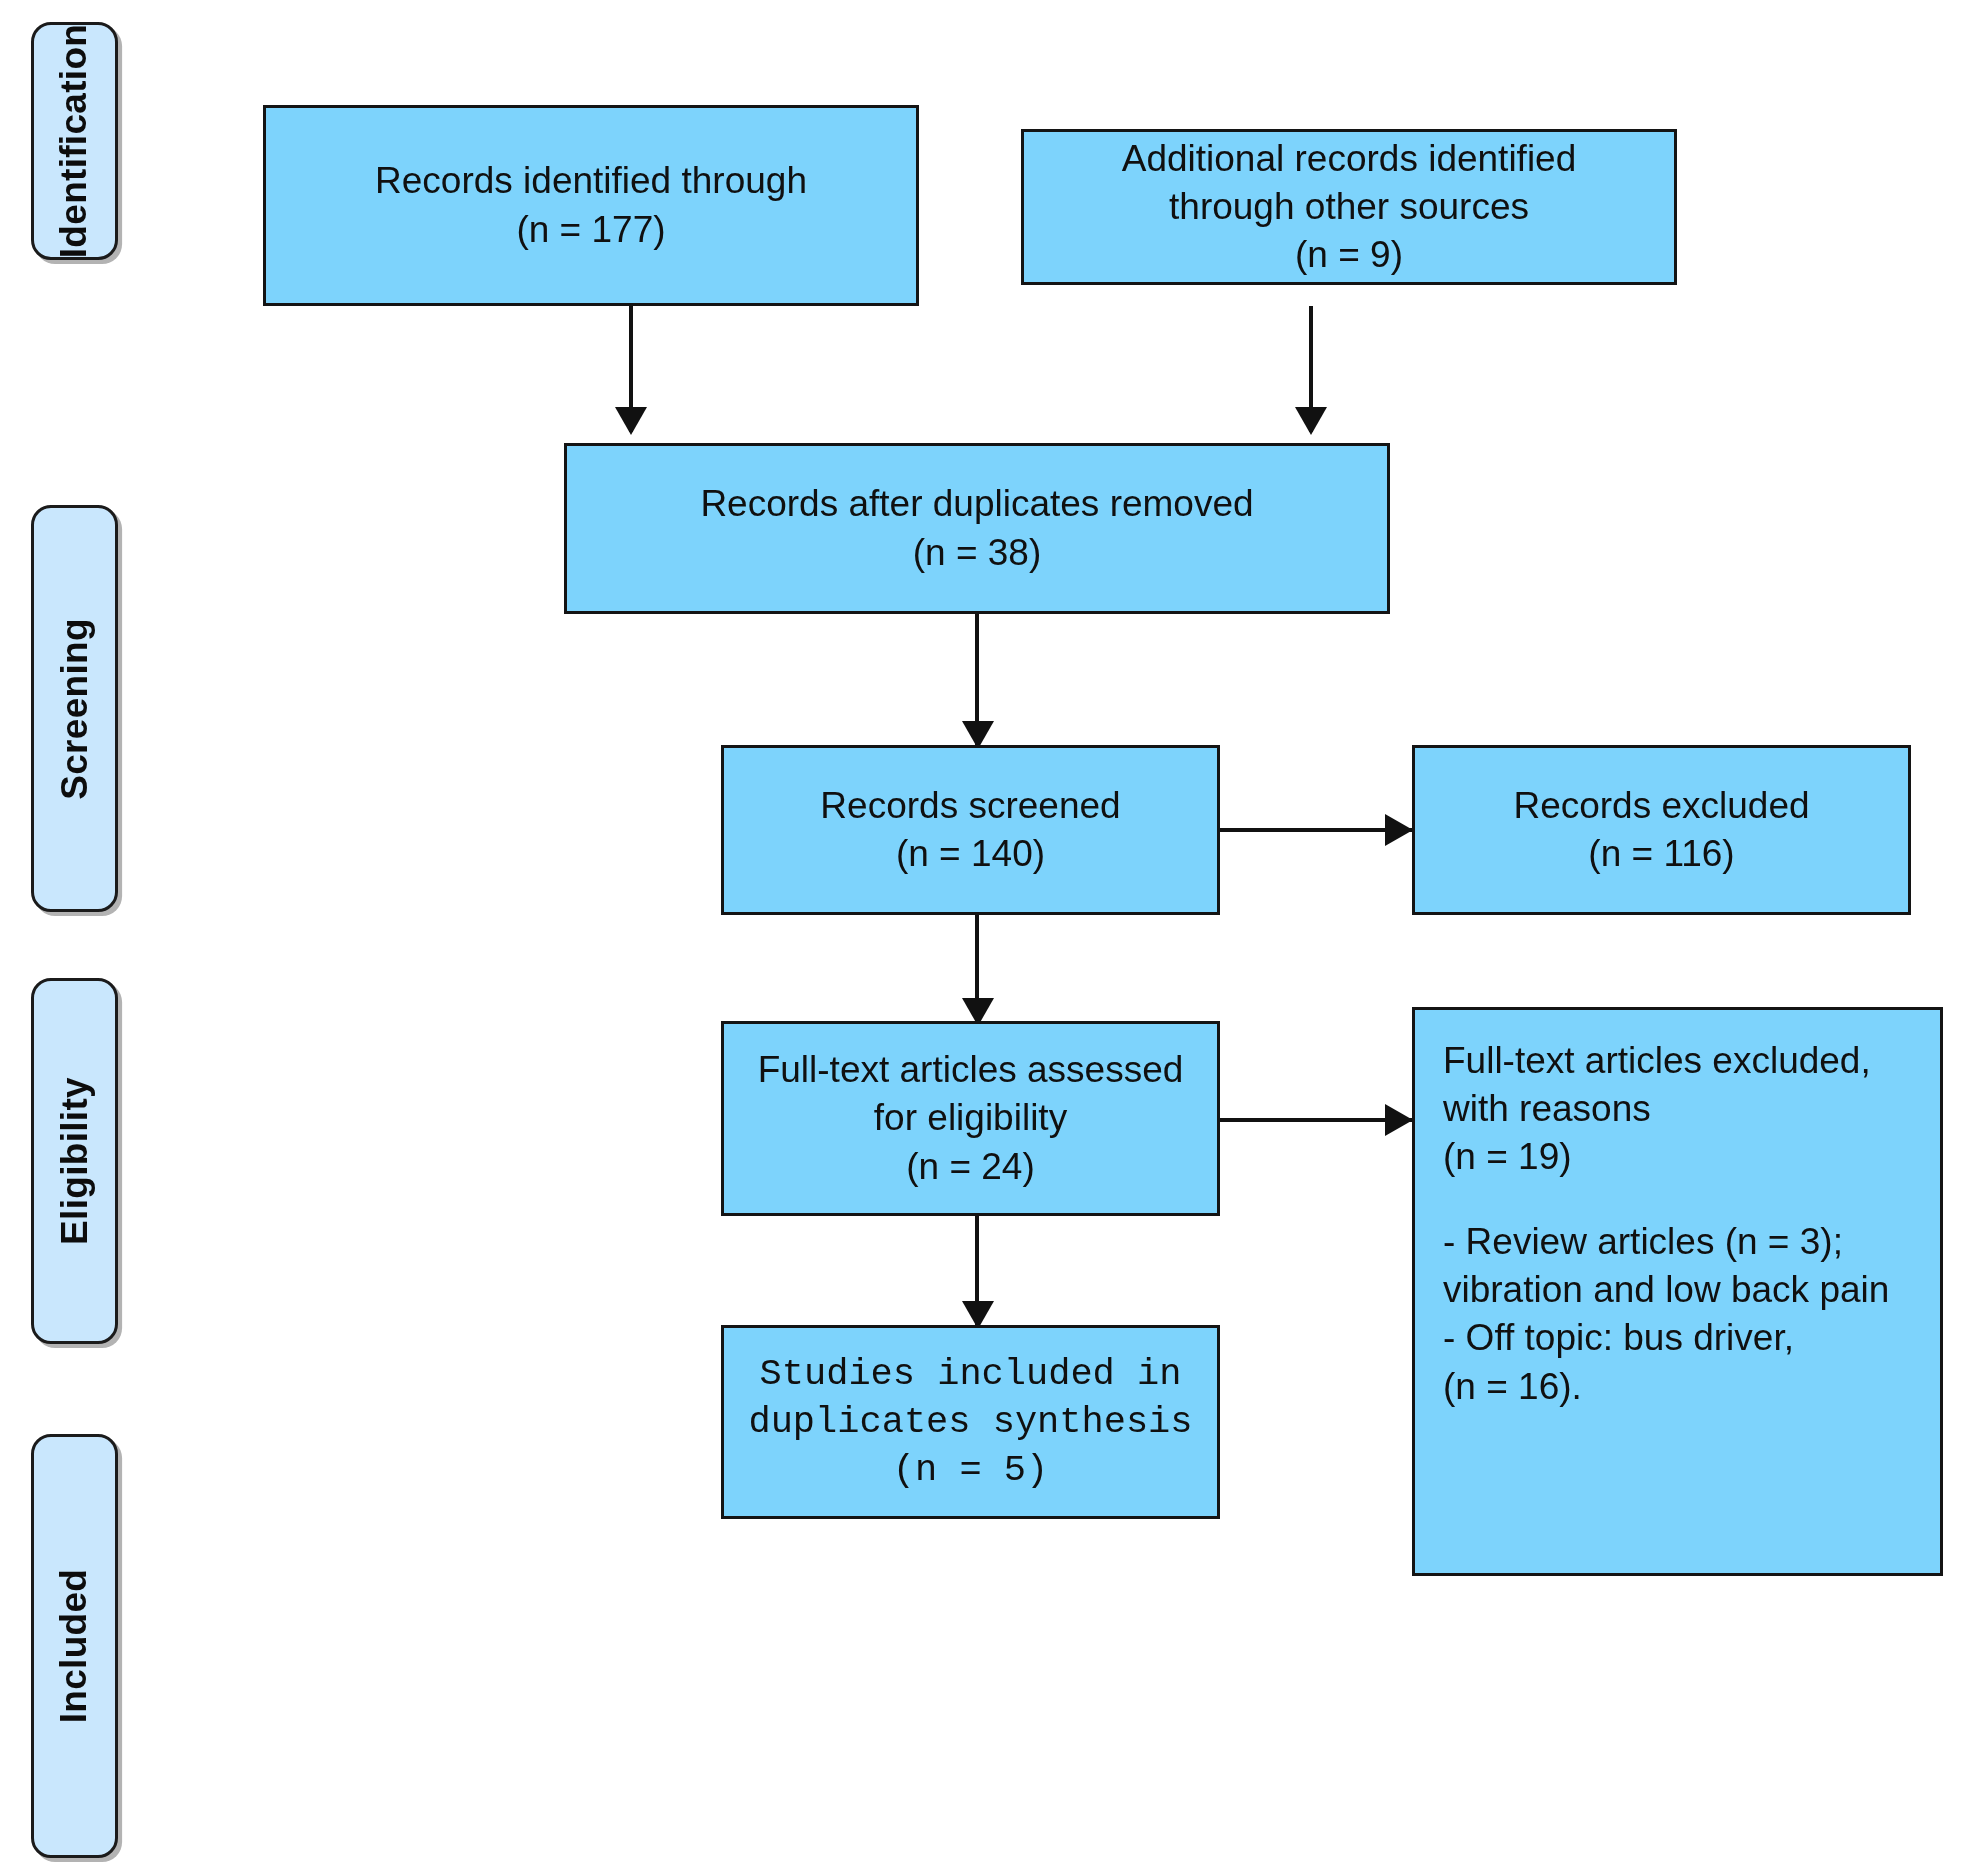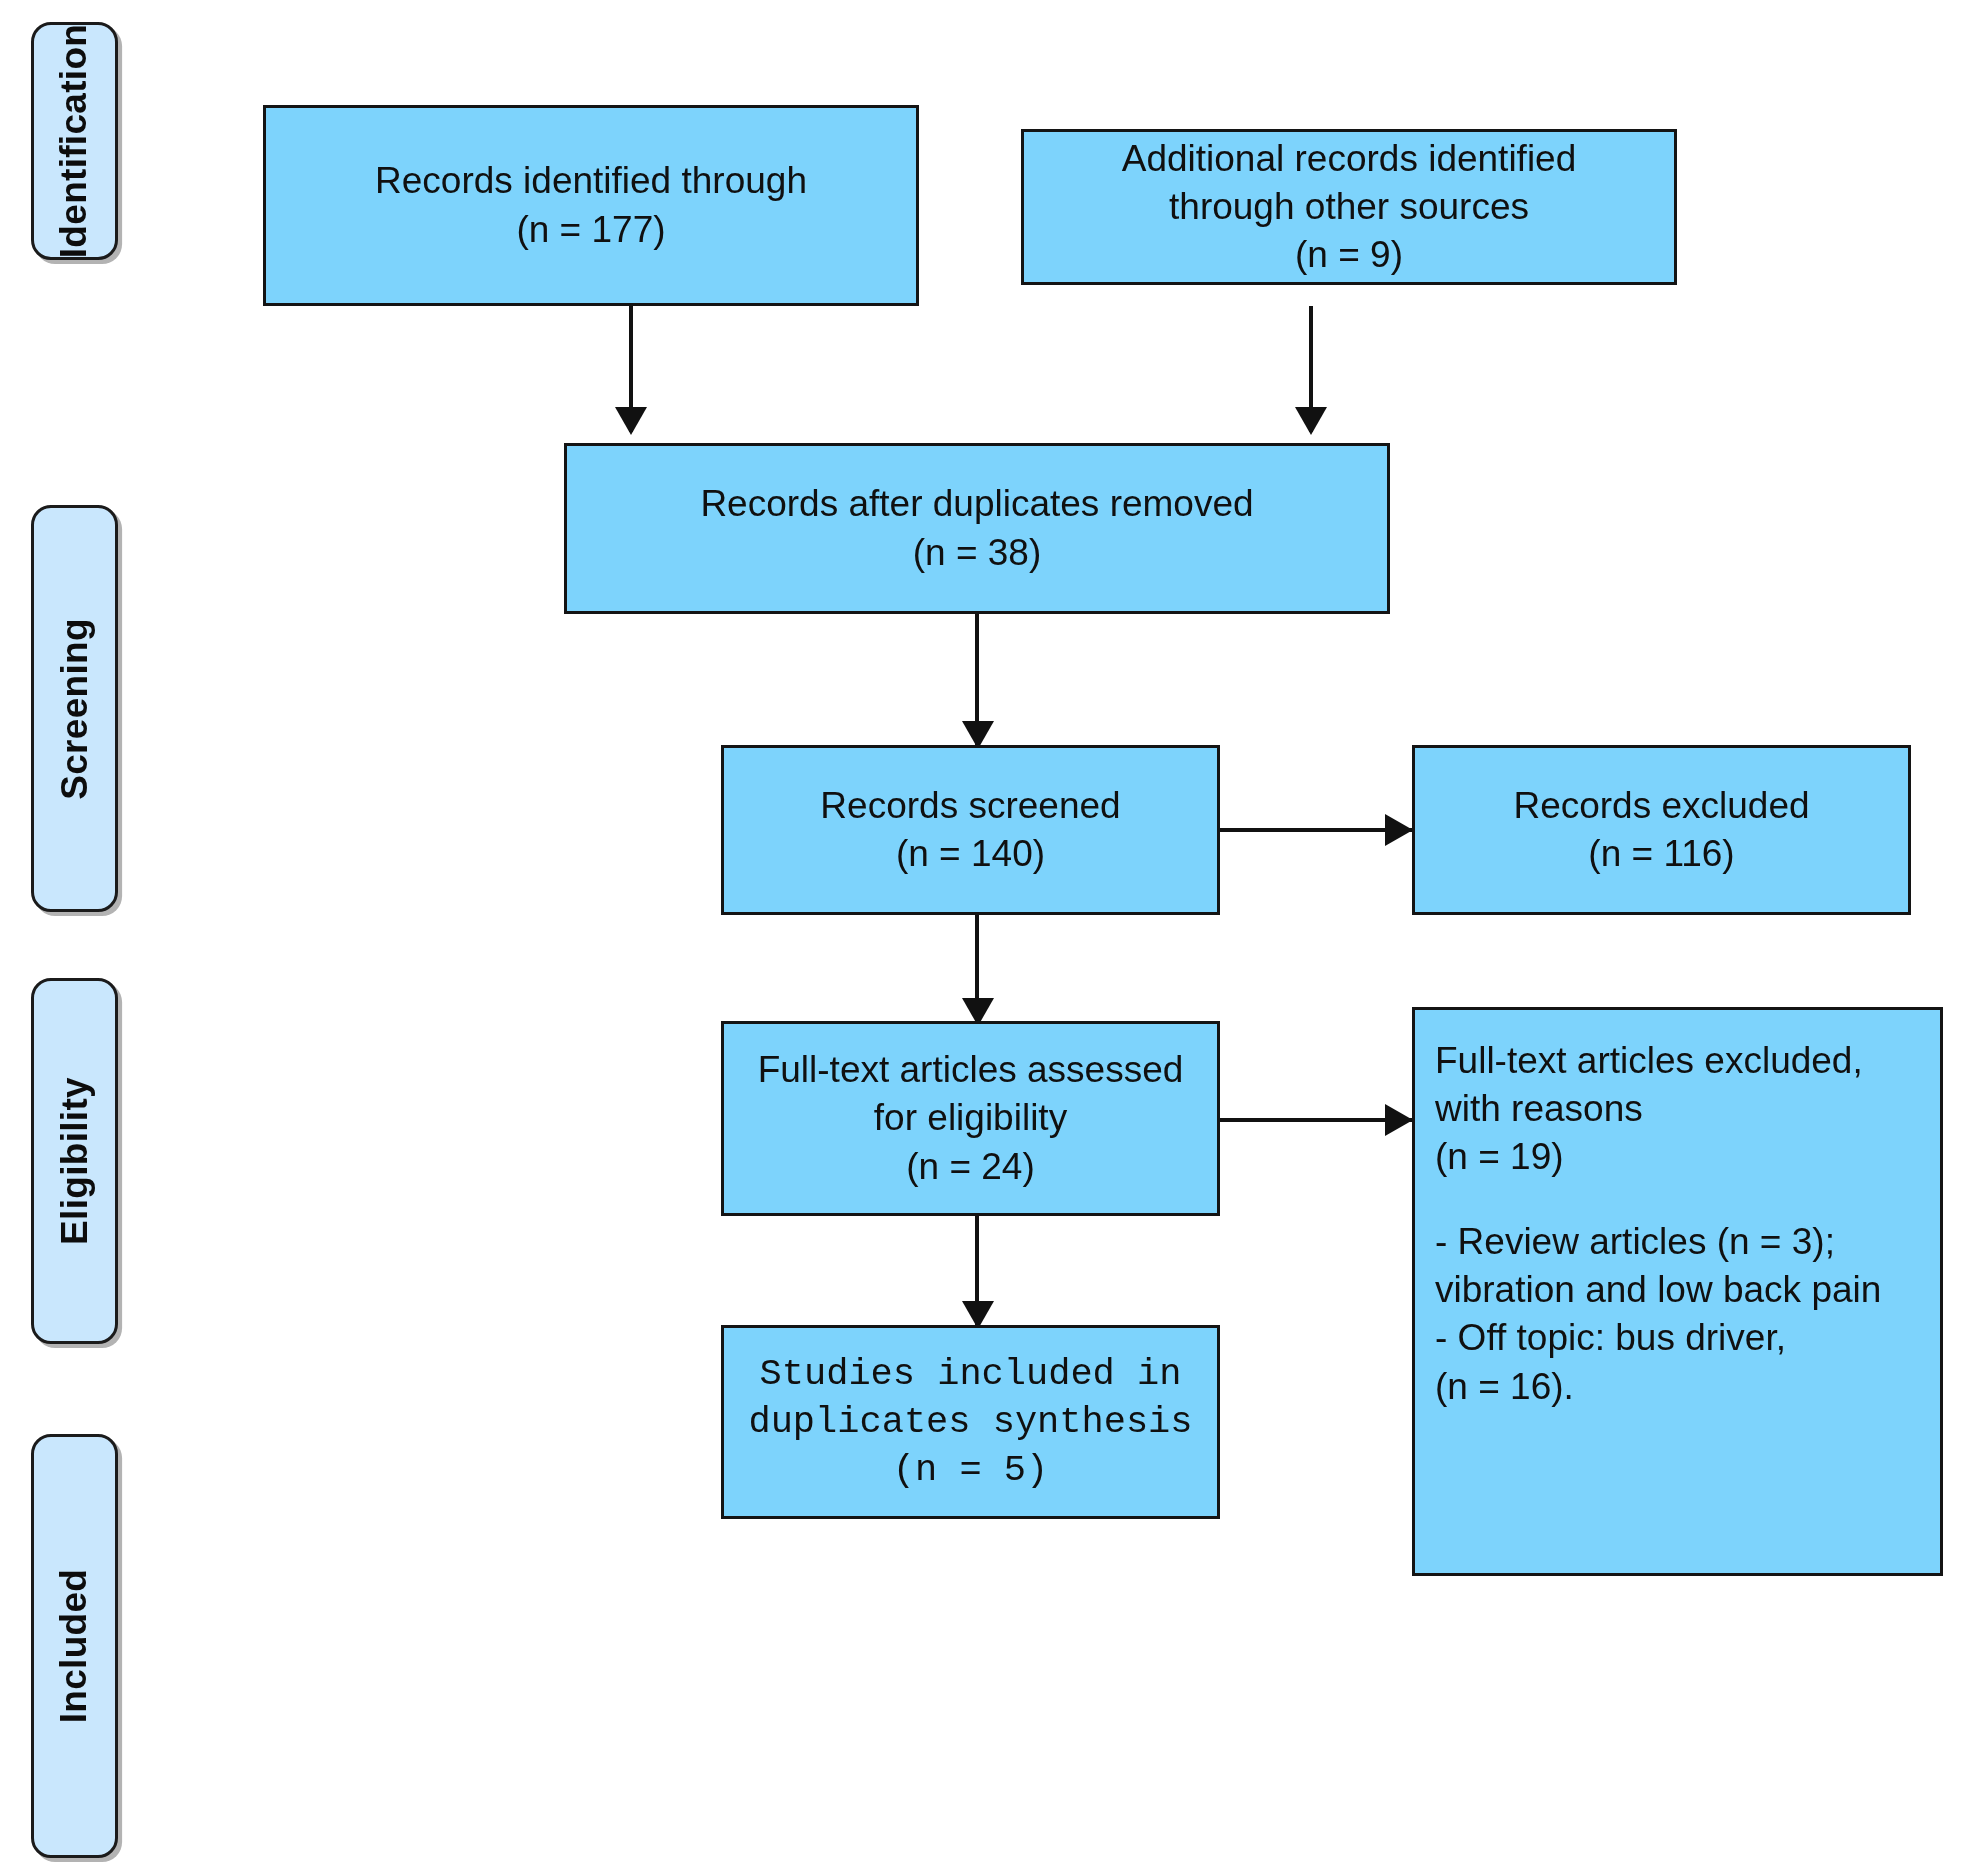--- a/index.html
+++ b/index.html
@@ -53,21 +53,21 @@
   .flow-box .box-line {
     font-size: 37px;
     line-height: 1.30;
     color: #101010;
     text-align: center;
     white-space: pre;
   }
   .flow-box.align-left {
     align-items: flex-start;
     justify-content: flex-start;
-    padding: 27px 20px;
+    padding: 27px 28px;
   }
   .flow-box.align-left .box-line {
     text-align: left;
   }
   .spacer-line {
     height: 37px;
   }
 
   
   .conn-v {

